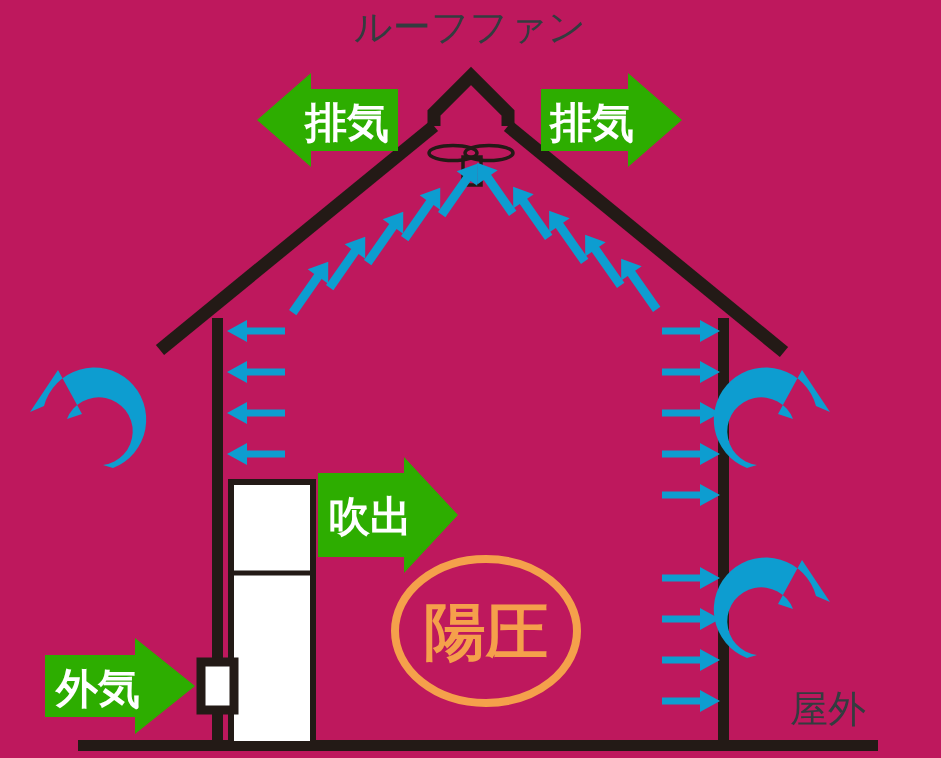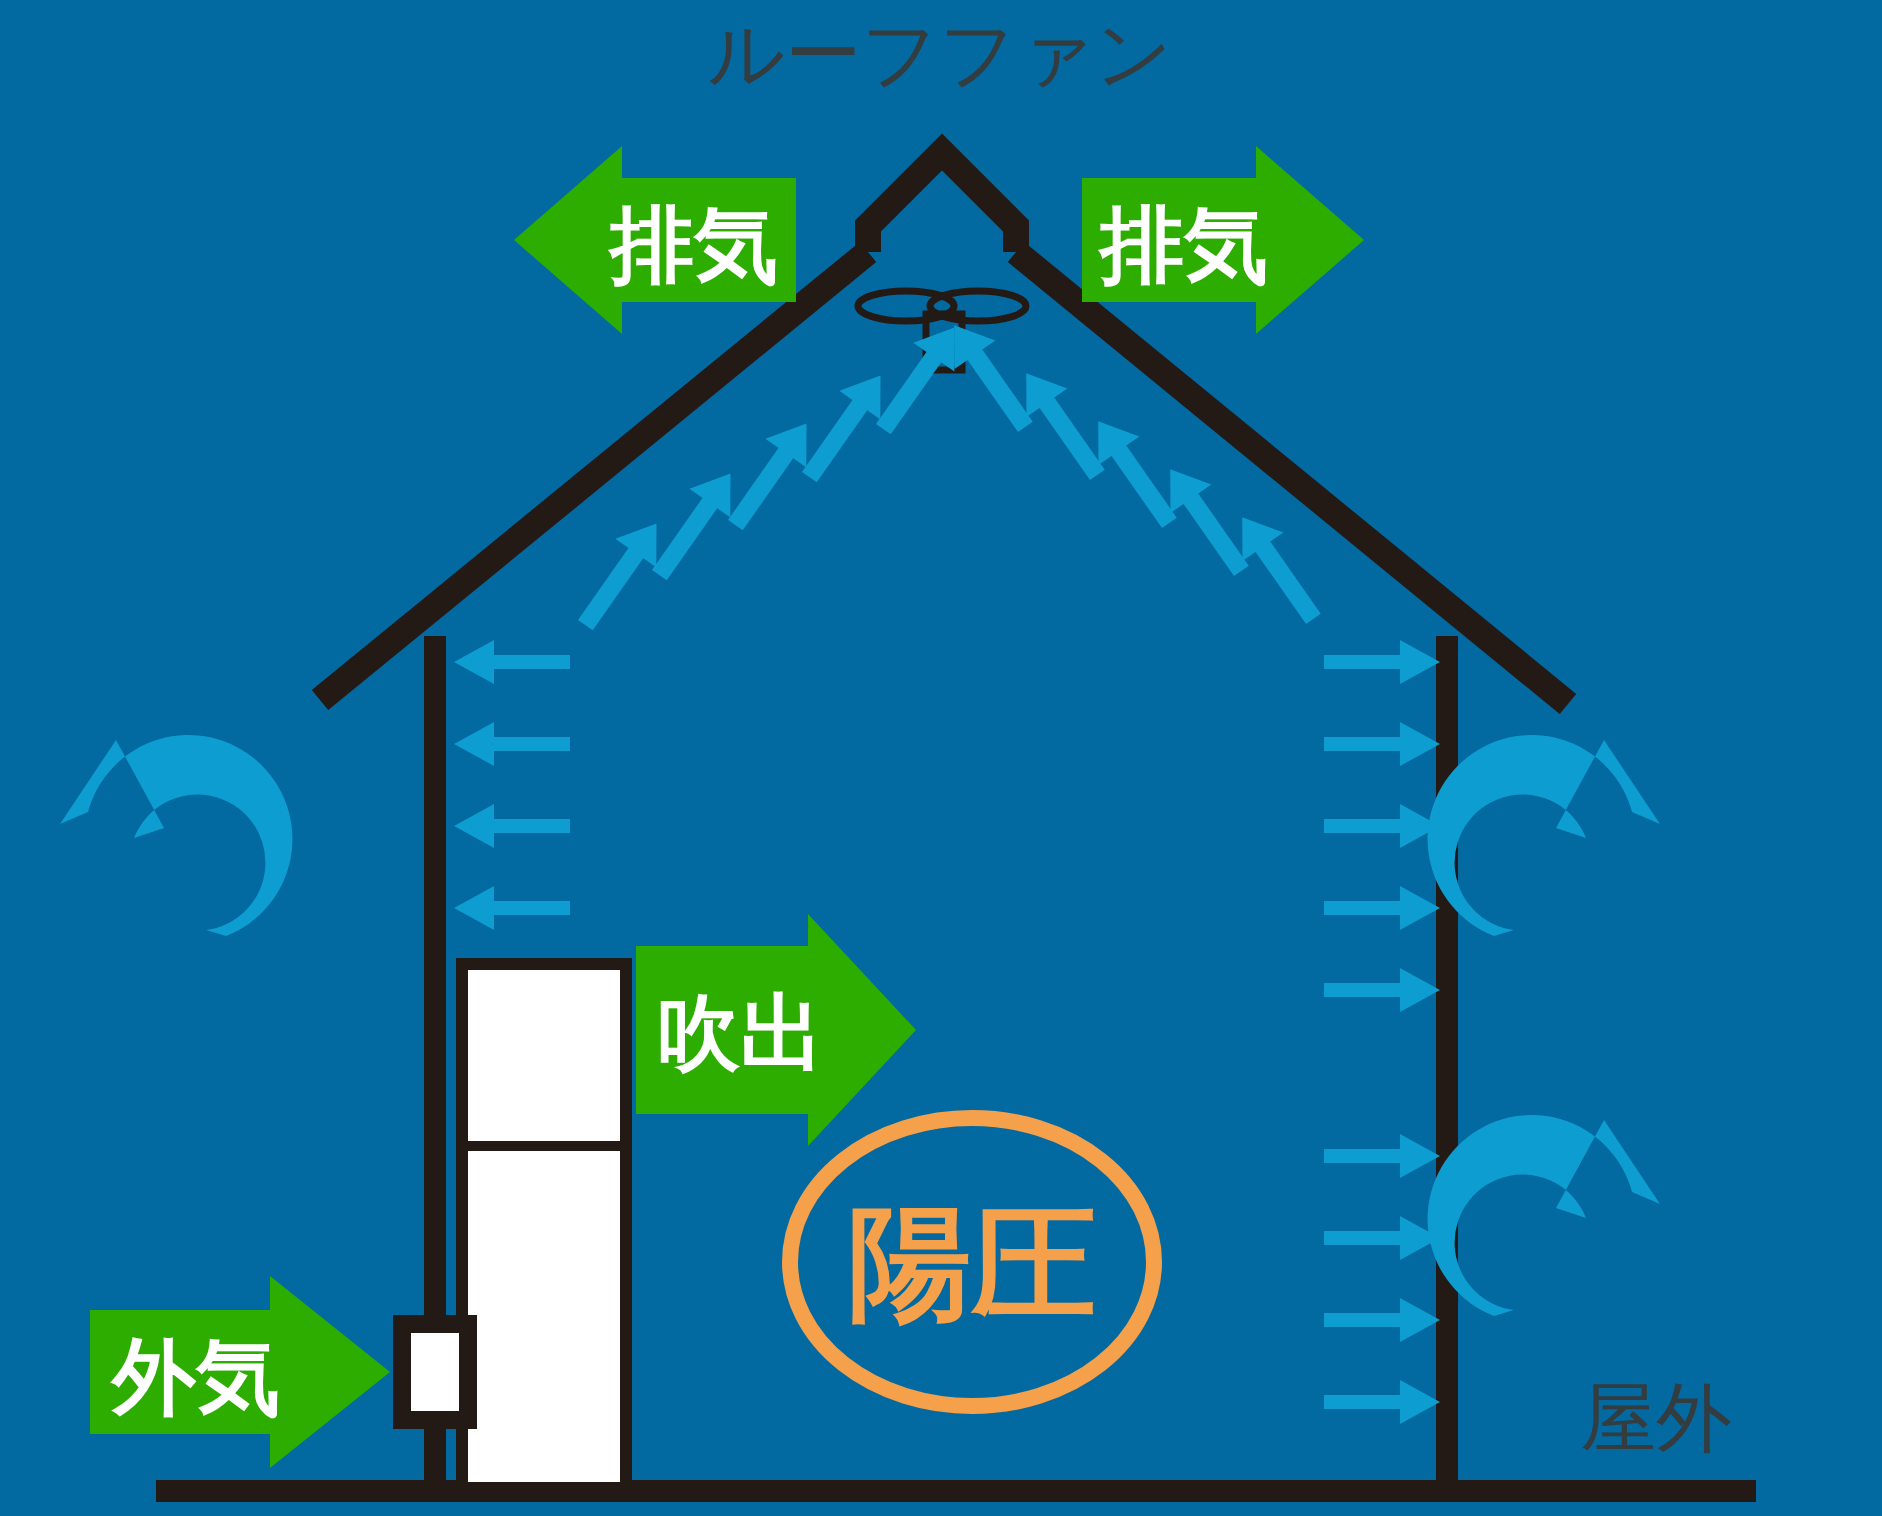--- a/index.html
+++ b/index.html
@@ -7,21 +7,21 @@
     padding: 0;
     background: #ffffff;
   }
   body {
     font-family: "Liberation Sans", "DejaVu Sans", sans-serif;
   }
   #stage {
     position: relative;
     width: 941px;
     height: 758px;
-    background: #0369a1;
+    background: #be185d;
     overflow: hidden;
   }
   #diagram-svg {
     position: absolute;
     left: 0;
     top: 0;
     width: 941px;
     height: 758px;
     display: block;
   }

